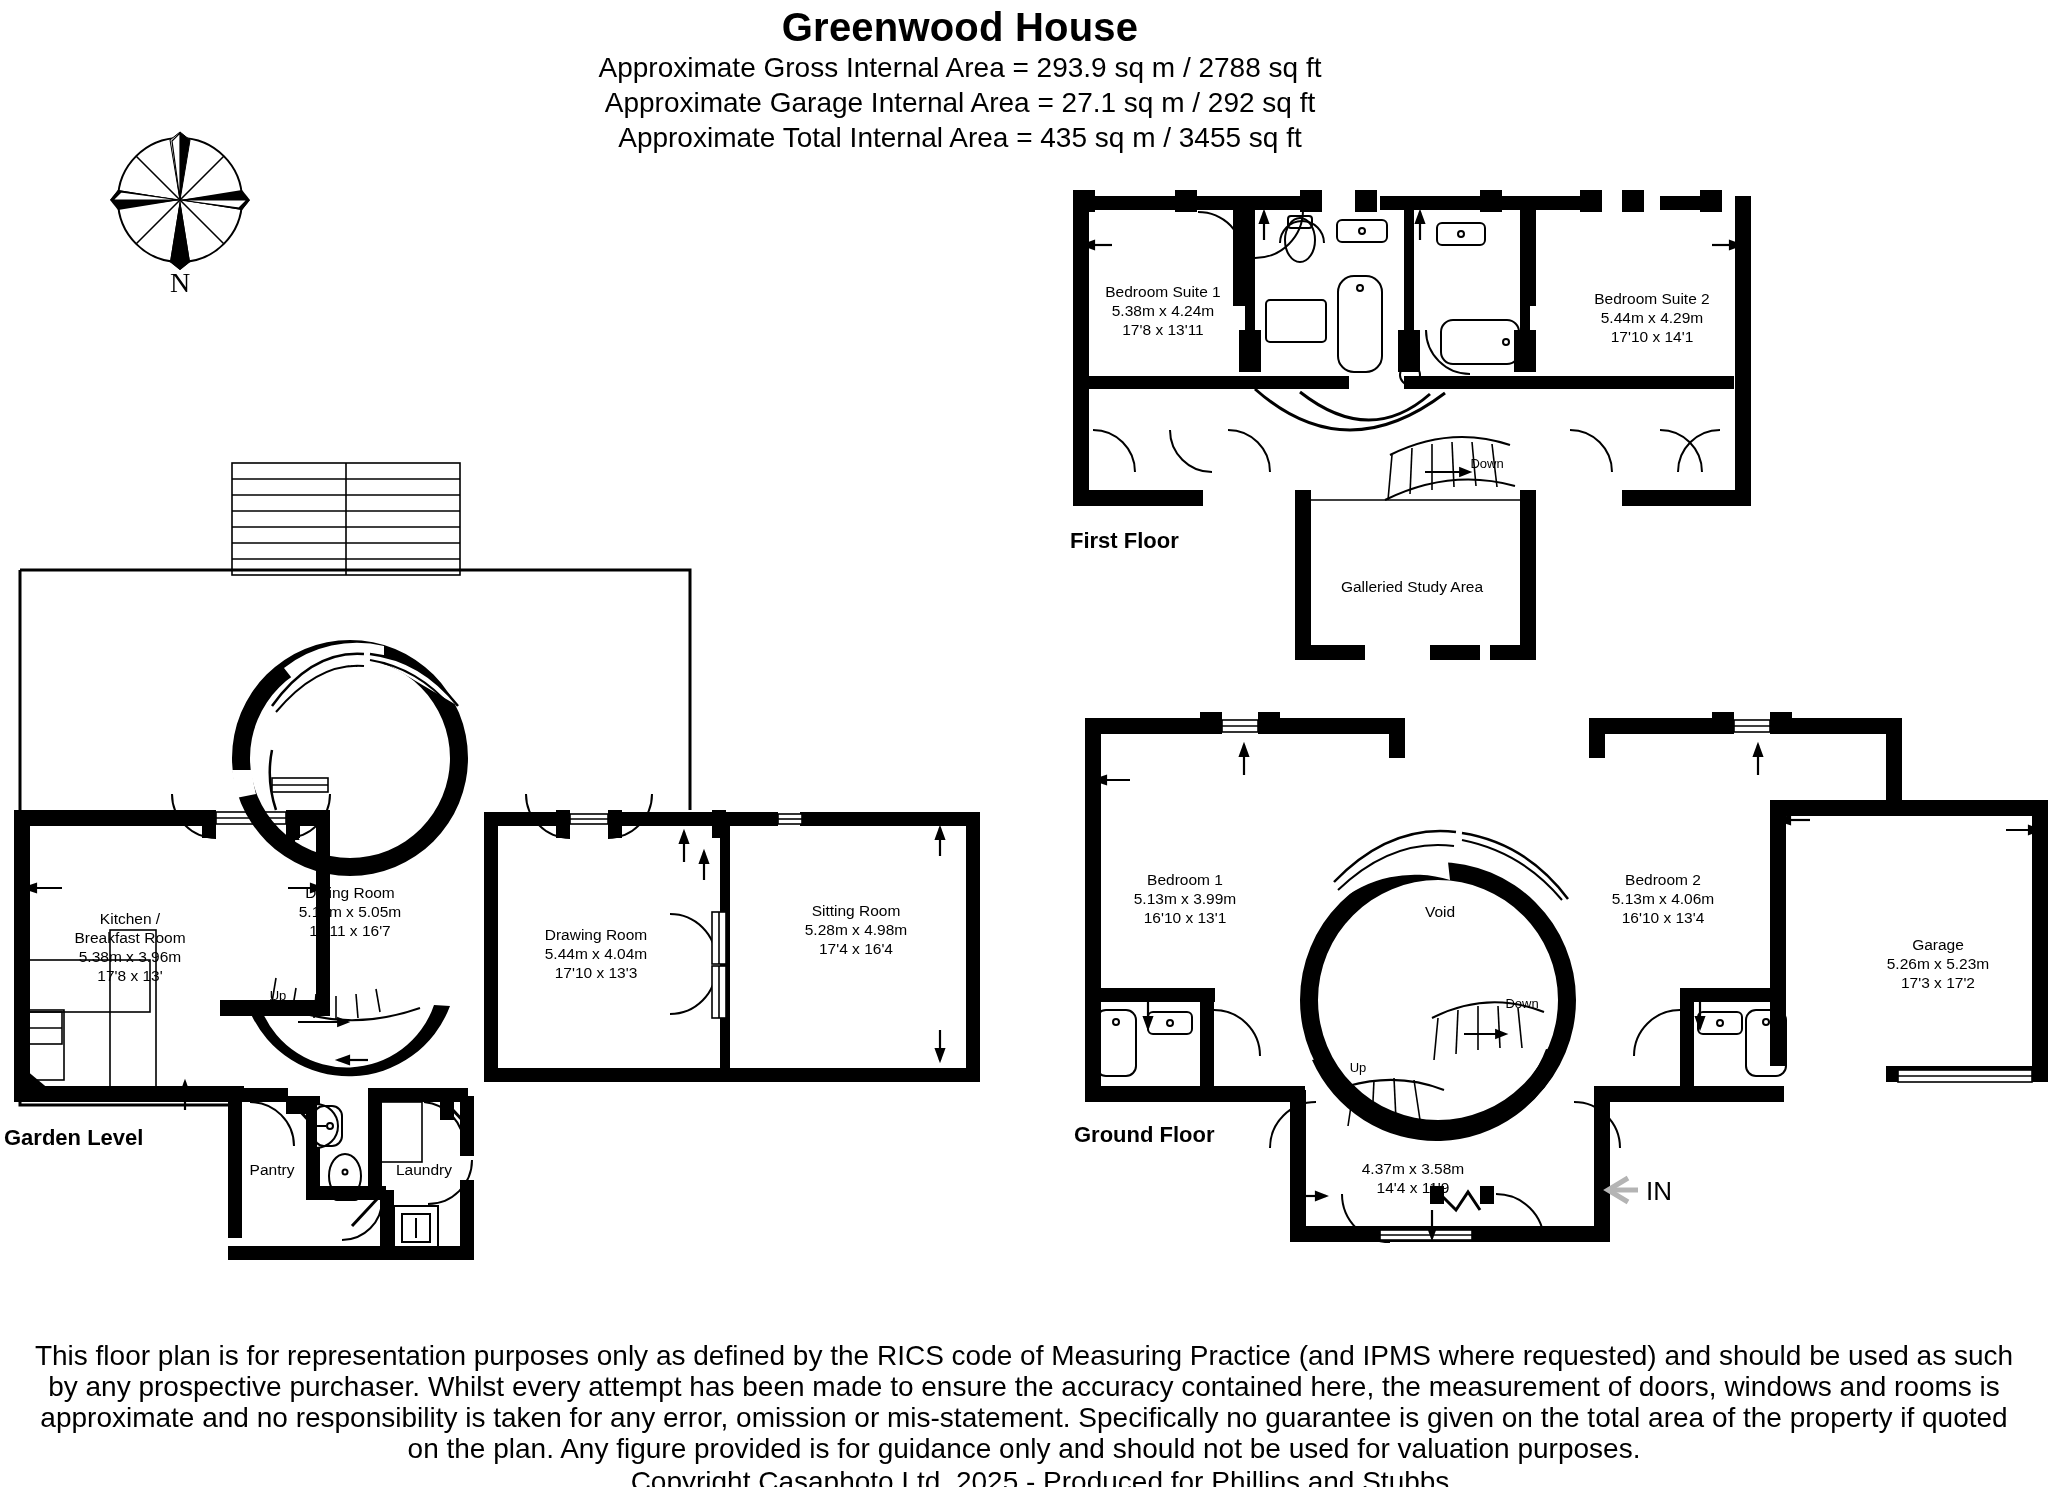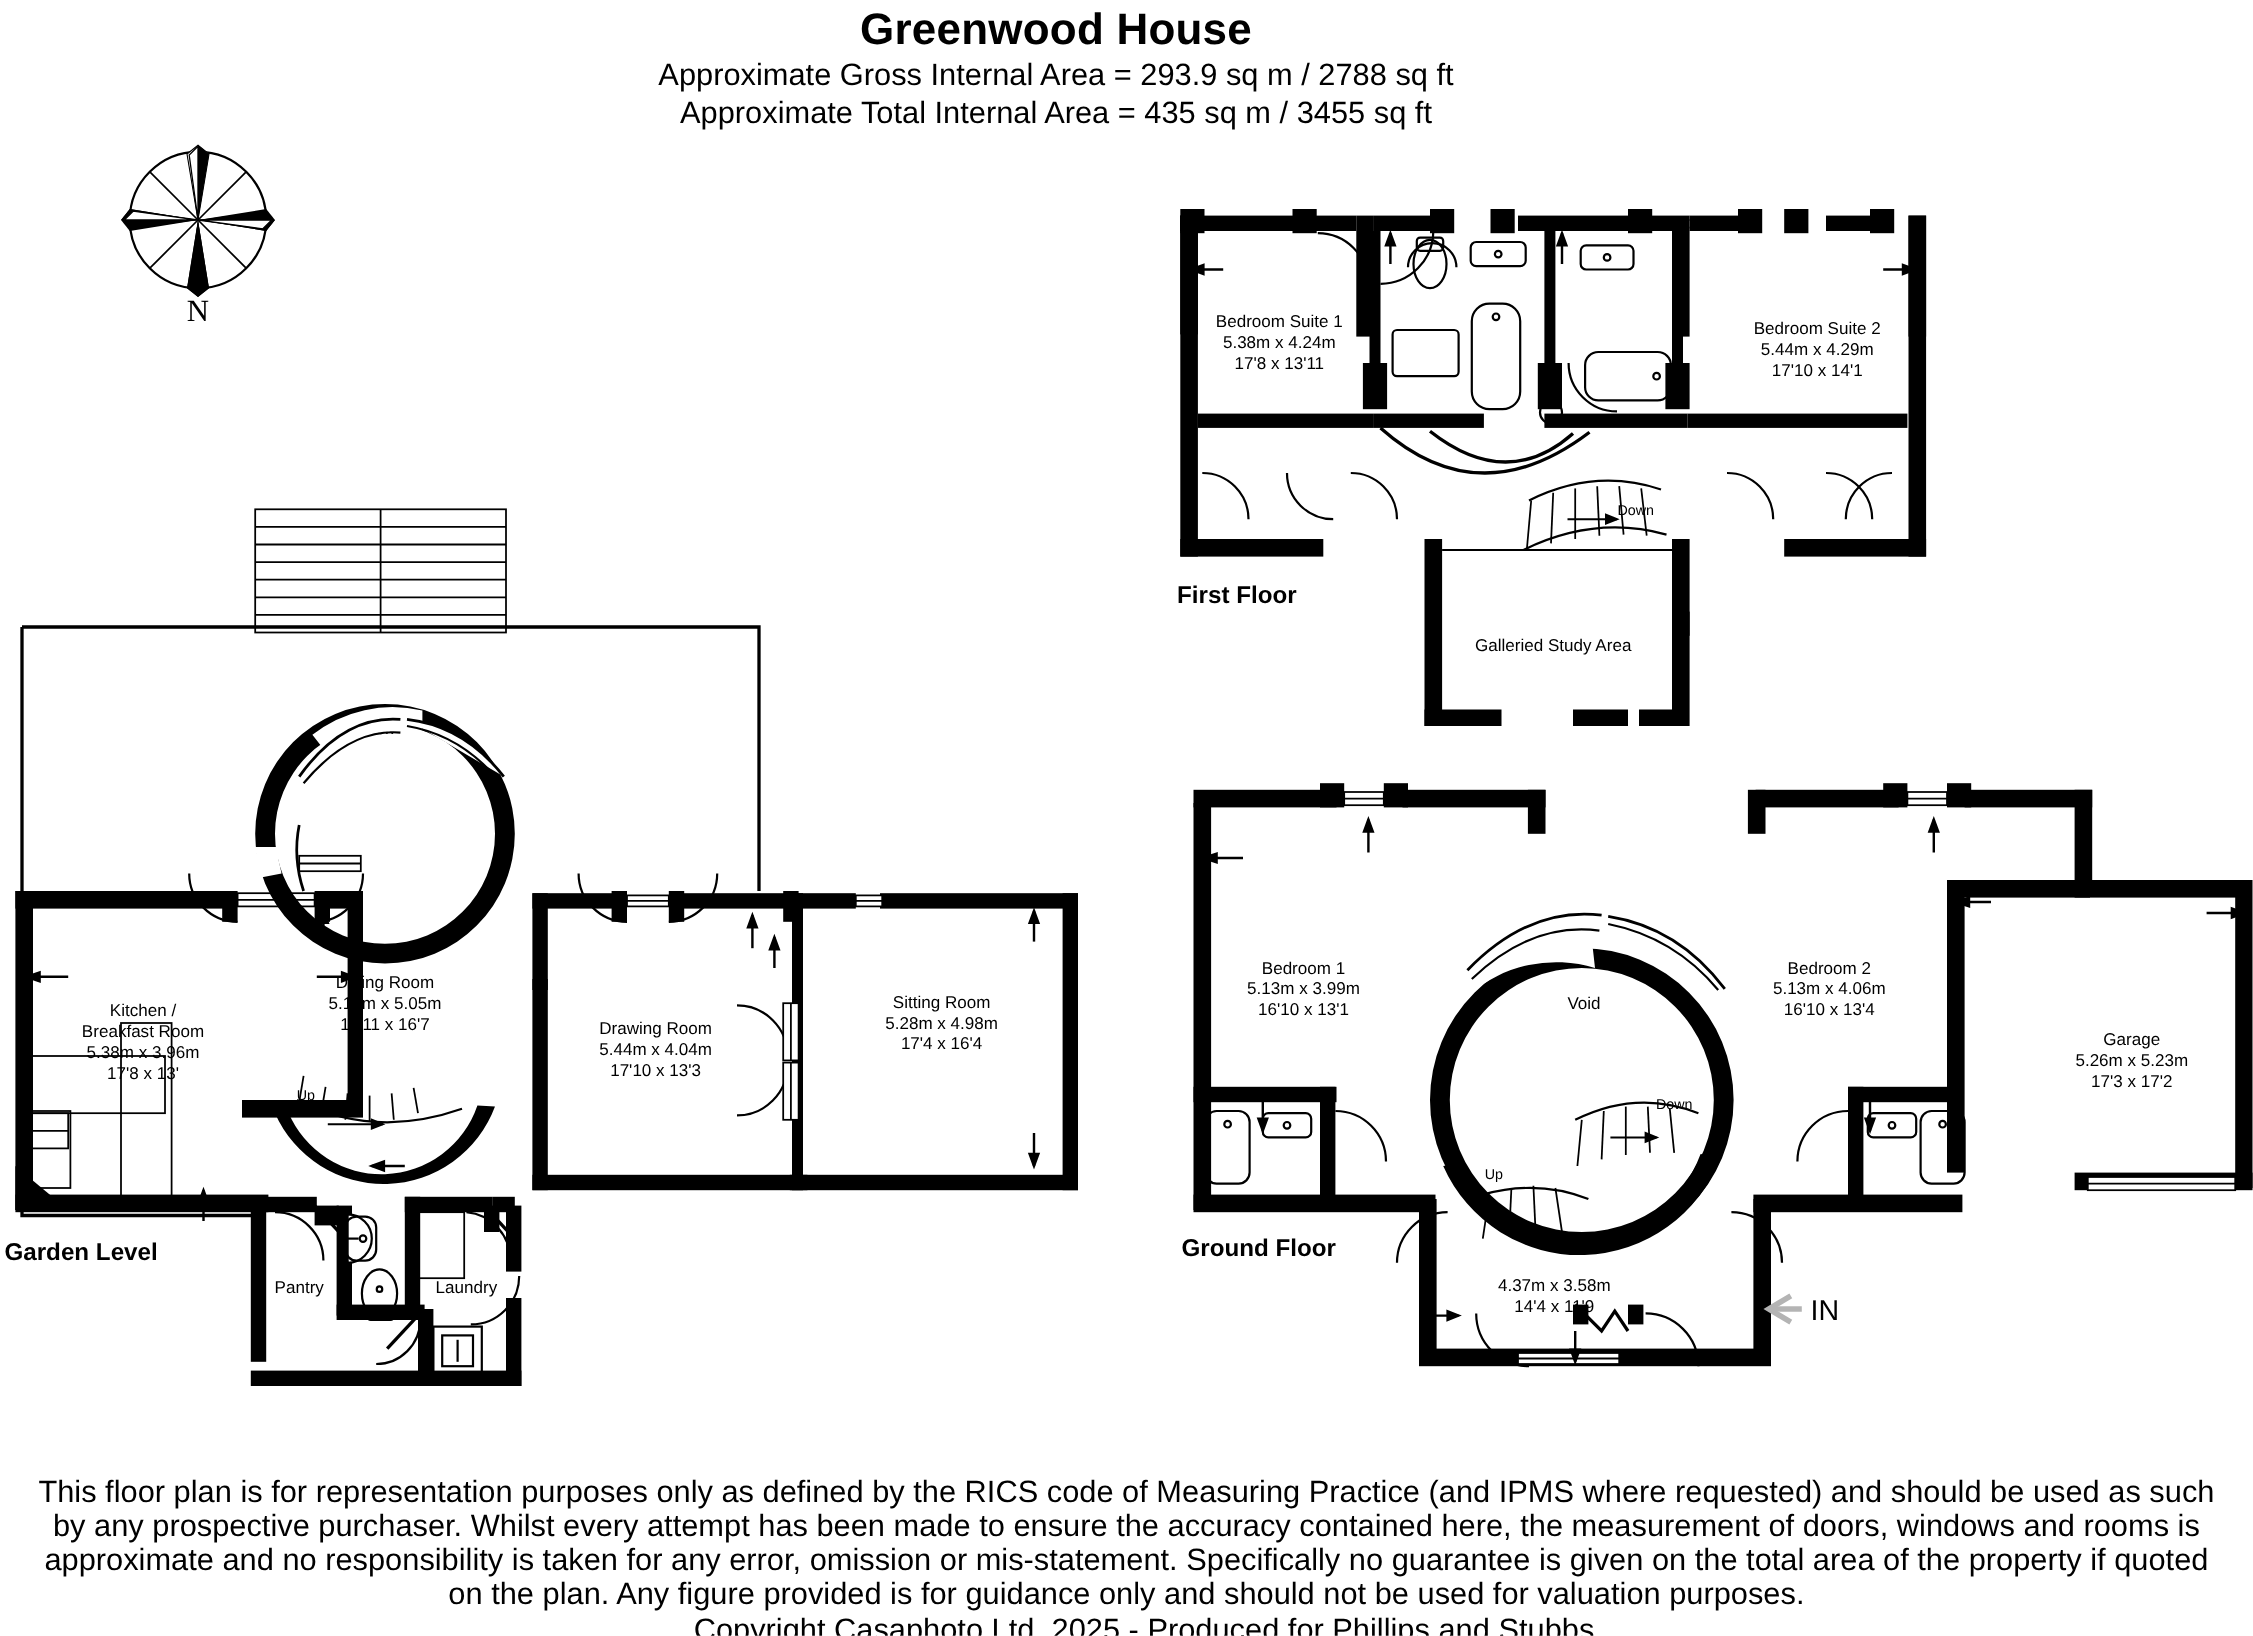--- a/index.html
+++ b/index.html
@@ -40,20 +40,21 @@
   .footer .copy{margin-top:2px;padding-left:32px;}
 </style>
 </head>
 <body>
 
 <div id="plan-root">
 
   <div class="header">
     <h1 class="doc-title">Greenwood House</h1>
     <div class="area-line">Approximate Gross Internal Area = 293.9 sq m / 2788 sq ft</div>
+    <div class="area-line">Approximate Garage Internal Area = 27.1 sq m / 292 sq ft</div>
     <div class="area-line">Approximate Total Internal Area = 435 sq m / 3455 sq ft</div>
   </div>
 
   <svg id="floorplan" viewBox="0 0 2048 1487">
 
     <g>
       <circle cx="180" cy="200" r="62" class="thin"></circle>
 
       <polygon points="180,200 170,140 180,132 190,140" fill="#000"></polygon>
       <polygon points="180,200 190,140 180,132 170,140" fill="#fff" stroke="#000" stroke-width="1"></polygon>

